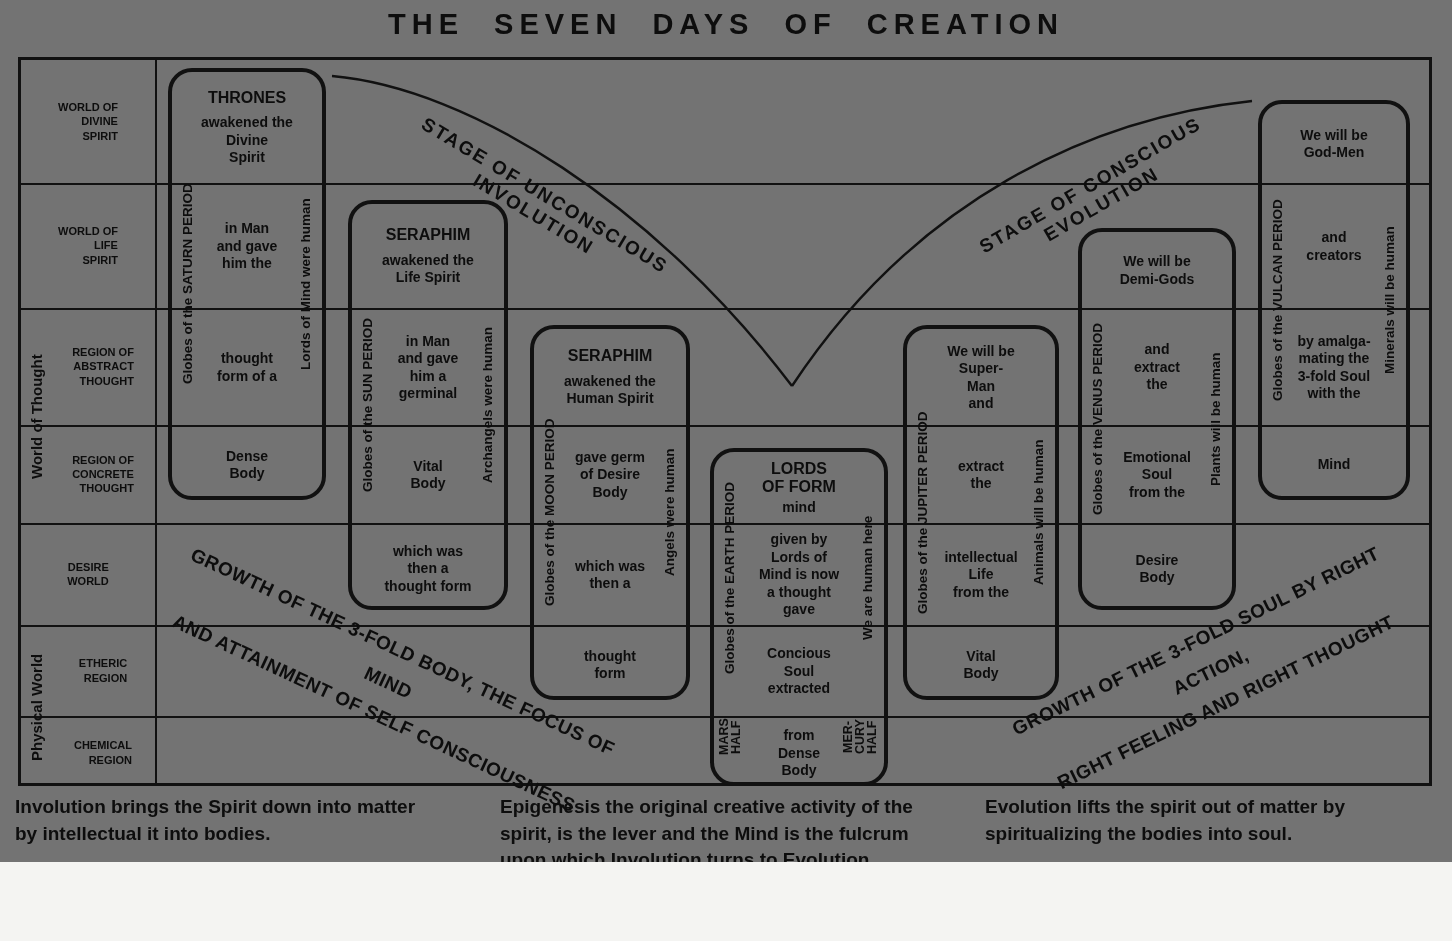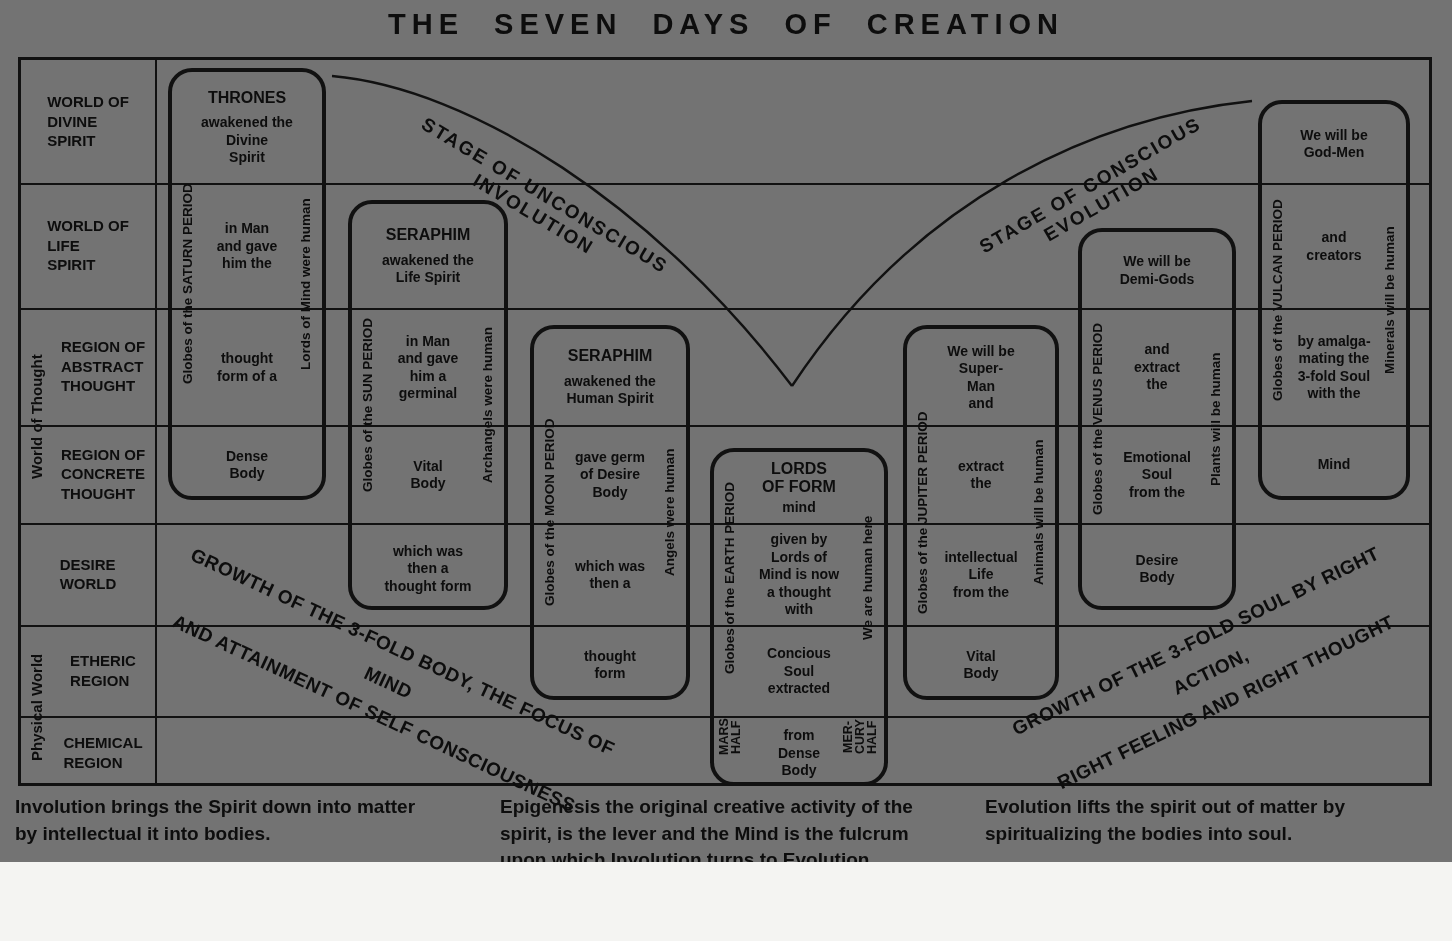--- a/index.html
+++ b/index.html
@@ -9,21 +9,21 @@
 
   .title { position:absolute; top:8px; left:0; width:100%; text-align:center;
            font-size:29px; font-weight:bold; letter-spacing:6px; word-spacing:16px; }
 
   .frame { position:absolute; left:18px; top:57px; width:1414px; height:729px;
            border:3px solid #111; }
   .hline { position:absolute; left:0; width:100%; height:2px; background:#111; }
   .vdiv  { position:absolute; top:0; height:100%; width:2px; background:#111; left:134px; }
 
   .row-label { position:absolute; left:0; width:134px; display:flex; align-items:center;
-               justify-content:center; text-align:left; font-weight:bold; font-size:15px;
+               justify-content:center; text-align:right; font-weight:bold; font-size:11px;
                line-height:1.3; white-space:pre-line; }
   .row-label.indent { left:30px; width:104px; }
 
   .world-vert { position:absolute; width:28px; writing-mode:vertical-rl; transform:rotate(180deg);
                 font-weight:bold; font-size:15px; text-align:center; line-height:28px; }
 
   .curve-svg { position:absolute; left:0; top:0; width:1452px; height:941px; pointer-events:none; }
 
   .period { position:absolute; border:4px solid #111; border-radius:24px; }
   .vlabel { position:absolute; writing-mode:vertical-rl; transform:rotate(180deg);
@@ -179,21 +179,21 @@
     <div class="sec" style="top:0;height:72px">
       <div class="sec-title" style="margin-bottom:2px">LORDS
 OF FORM</div>
       <div class="sec-body">mind</div>
     </div>
     <div class="sec" style="top:72px;height:102px">
       <div class="sec-body">given by
 Lords of
 Mind is now
 a thought
-with</div>
+gave</div>
     </div>
     <div class="sec" style="top:174px;height:91px">
       <div class="sec-body">Concious
 Soul
 extracted</div>
     </div>
     <div class="sec" style="top:265px;height:73px">
       <div class="sec-body">from
 Dense
 Body</div>

